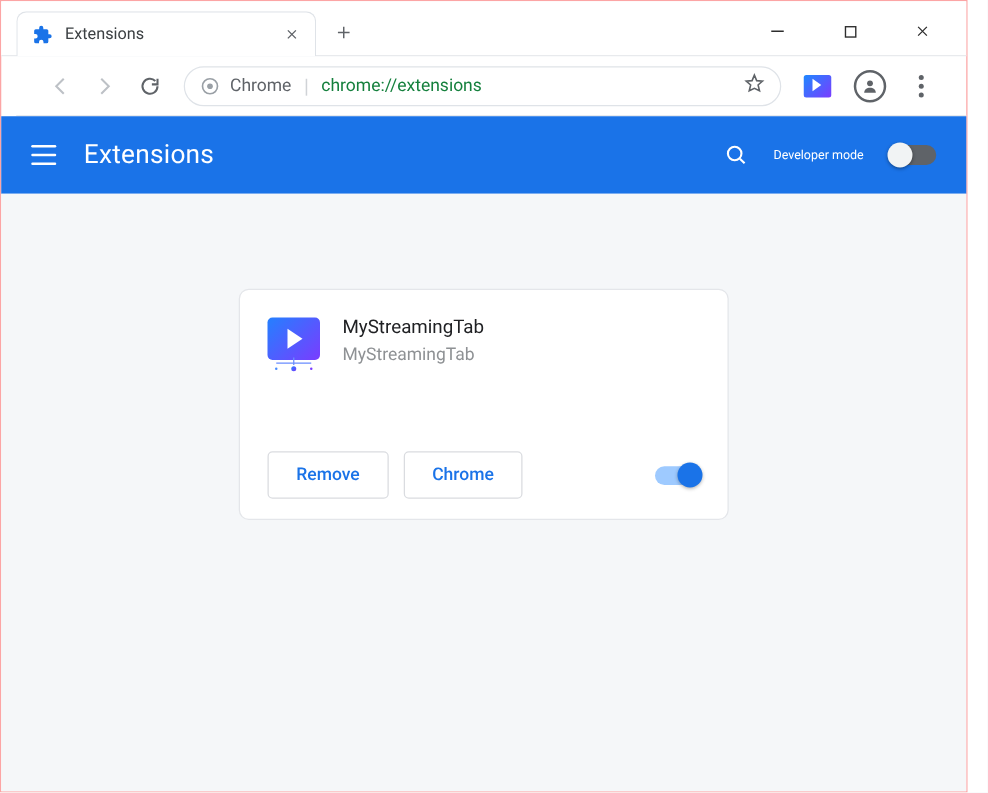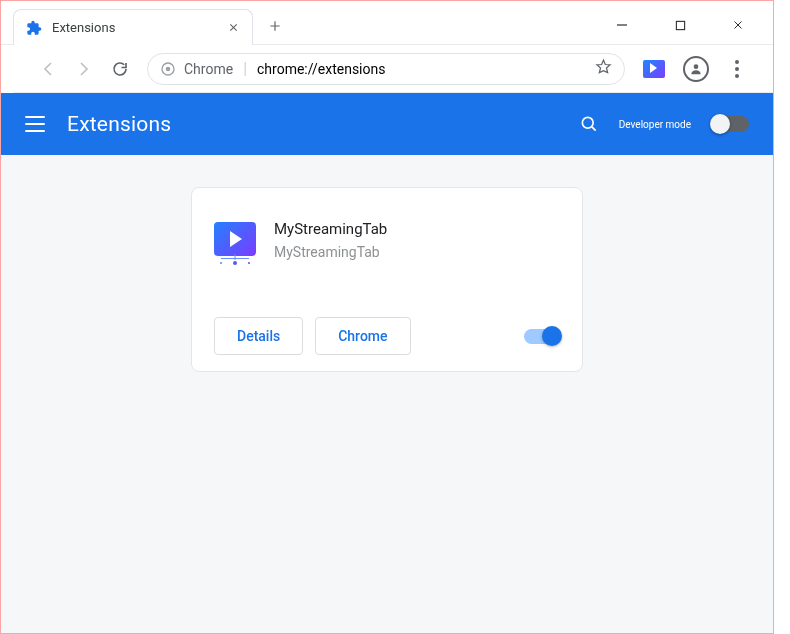--- a/index.html
+++ b/index.html
@@ -98,21 +98,21 @@
     border-radius: 16px;
     display: flex;
     align-items: center;
     padding: 0 12px;
     gap: 8px;
     margin: 0 6px;
     color: #5f6368;
   }
   .omni-protocol { font-size: 14px; color: #5f6368; }
   .omni-sep { color: #d0d3d7; margin: 0 2px; }
-  .omni-url { color: #000000; font-size: 14px; }
+  .omni-url { color: #15803d; font-size: 14px; }
   .omni-star { margin-left: auto; color: #5f6368; }
   .ext-icon {
     width: 22px; height: 18px;
     border-radius: 2px;
     background: linear-gradient(135deg, #1e88ff, #7a3cff);
     position: relative;
     margin: 0 6px;
   }
   .ext-icon::after {
     content: "";
@@ -180,24 +180,25 @@
     padding-top: 32px;
     position: relative;
     z-index: 2;
   }
   .card {
     width: 392px;
     height: 185px;
     background: #fff;
     border: 1px solid #e4e6ea;
     border-radius: 8px;
-    padding: 32px 22px 16px 22px;
+    padding: 20px 22px 16px 22px;
     display: flex;
     flex-direction: column;
     box-shadow: none;
+    margin-top: 44px;
   }
   .card-top { display: flex; gap: 18px; }
   .ext-big-icon {
     width: 42px; height: 34px;
     border-radius: 4px;
     background: linear-gradient(135deg, #2480ff, #7a3cff);
     position: relative;
     margin-top: 2px;
   }
   .ext-big-icon::after {
@@ -396,21 +397,21 @@
           <div class="ext-big-icon"></div>
           <div class="stem"></div>
           <div class="bar"></div>
         </div>
         <div class="ext-titles">
           <div class="ext-name">MyStreamingTab</div>
           <div class="ext-desc">MyStreamingTab</div>
         </div>
       </div>
       <div class="card-bottom">
-        <div class="btn">Details</div>
+        <div class="btn">Remove</div>
         <div class="btn">Chrome</div>
         <div class="card-toggle">
           <div class="toggle-on"></div>
         </div>
       </div>
     </div>
   </div>
 
 </div>
 

